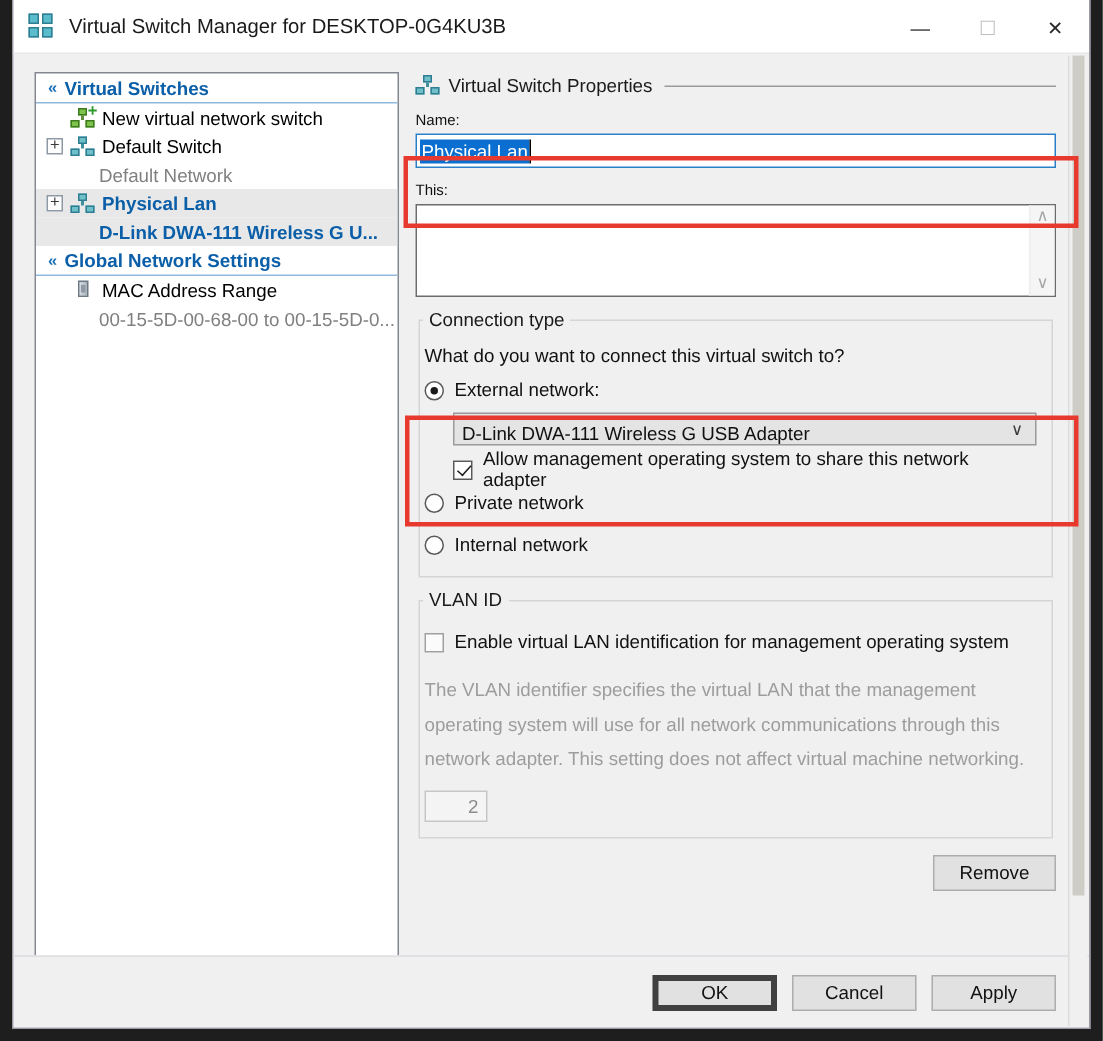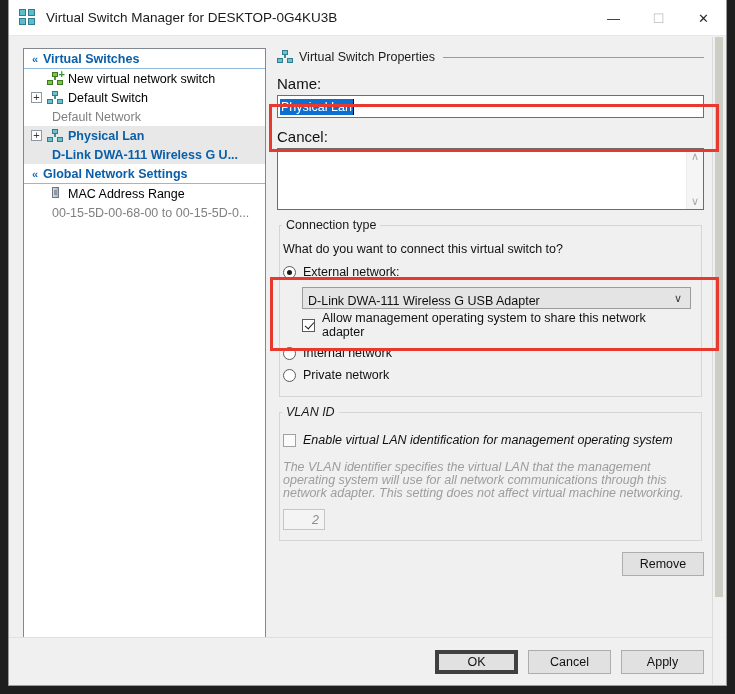--- a/index.html
+++ b/index.html
@@ -182,21 +182,21 @@
     content: "";
     position: absolute;
     left: 1px; top: 2px;
     width: 3px; height: 5px;
     background: #8e99a3;
   }
 
   .tree-label { color: #000; }
   .tree-sub {
     color: #808080;
-    padding-left: 28px;
+    padding-left: 42px;
     height: 19px;
     display: flex;
     align-items: center;
     white-space: nowrap;
   }
   .row-selected {
     background: #e8e8e8;
   }
   .row-selected .tree-label { color: #0a5fa8; font-weight: bold; }
   .tree-sub.selected-sub {
@@ -234,21 +234,21 @@
     margin-bottom: 9px;
   }
   .section-title .line {
     flex: 1;
     height: 1px;
     background: #9a9a9a;
     margin-left: 8px;
   }
 
   .fld-label {
-    font-size: 15px;
+    font-size: 10px;
     color: #101010;
     margin-bottom: 3px;
   }
   
   #name-input-wrap {
     position: relative;
     width: 100%;
     height: 23px;
     border: 1px solid #2a7fc9;
     background: #fff;
@@ -350,21 +350,21 @@
   .combo .arrow {
     position: absolute;
     right: 8px; top: 4px;
     color: #3b3b3b;
     font-size: 11px;
   }
 
   .help-text {
     color: #9d9d9d;
     font-size: 12.5px;
-    line-height: 13px;
+    line-height: 23px;
     margin-top: 10px;
     margin-left: 3px;
   }
   #vlan-num {
     margin-top: 9px;
     margin-left: 3px;
     width: 42px; height: 21px;
     border: 1px solid #c6c6c6;
     background: #f4f4f4;
     color: #8d8d8d;
@@ -531,21 +531,21 @@
         <span>Virtual Switch Properties</span>
         <span class="line"></span>
       </div>
 
       <div class="fld-label">Name:</div>
       <div id="name-input-wrap">
         <span id="name-sel">Physical Lan</span>
         <span id="name-caret" style="left: 75px;"></span>
       </div>
 
-      <div class="fld-label" style="margin-top:10px;">Cancel:</div>
+      <div class="fld-label" style="margin-top:10px;">This:</div>
       <div id="notes-box">
         <div id="notes-scroll">
           <span class="sb-arrow">∧</span>
           <span class="sb-arrow">∨</span>
         </div>
       </div>
 
       <fieldset class="group">
         <legend>Connection type</legend>
         <div style="font-size:12.5px;color:#111;margin-bottom:5px;margin-left:3px;">What do you want to connect this virtual switch to?</div>
@@ -559,31 +559,31 @@
           <div class="combo">
             <span>D-Link DWA-111 Wireless G USB Adapter</span>
             <span class="arrow">∨</span>
           </div>
           <div class="radio-row" style="margin-top:5px;">
             <span class="check on"></span>
             <span>Allow management operating system to share this network adapter</span>
           </div>
         </div>
 
+        <div class="radio-row" style="margin-left:3px;">
+          <span class="radio"></span>
+          <span>Private network</span>
+        </div>
         <div class="radio-row" style="margin-left:3px;margin-top:6px;">
           <span class="radio"></span>
           <span>Internal network</span>
         </div>
-        <div class="radio-row" style="margin-left:3px;">
-          <span class="radio"></span>
-          <span>Private network</span>
-        </div>
       </fieldset>
 
-      <fieldset class="group" style="font-style:italic;">
+      <fieldset class="group" style="">
         <legend>VLAN ID</legend>
         <div class="radio-row" style="margin-left:3px;">
           <span class="check disabled"></span>
           <span>Enable virtual LAN identification for management operating system</span>
         </div>
         <div class="help-text">The VLAN identifier specifies the virtual LAN that the management operating system will use for all network communications through this network adapter. This setting does not affect virtual machine networking.</div>
         <div id="vlan-num">
           <span>2</span>
         </div>
       </fieldset>

